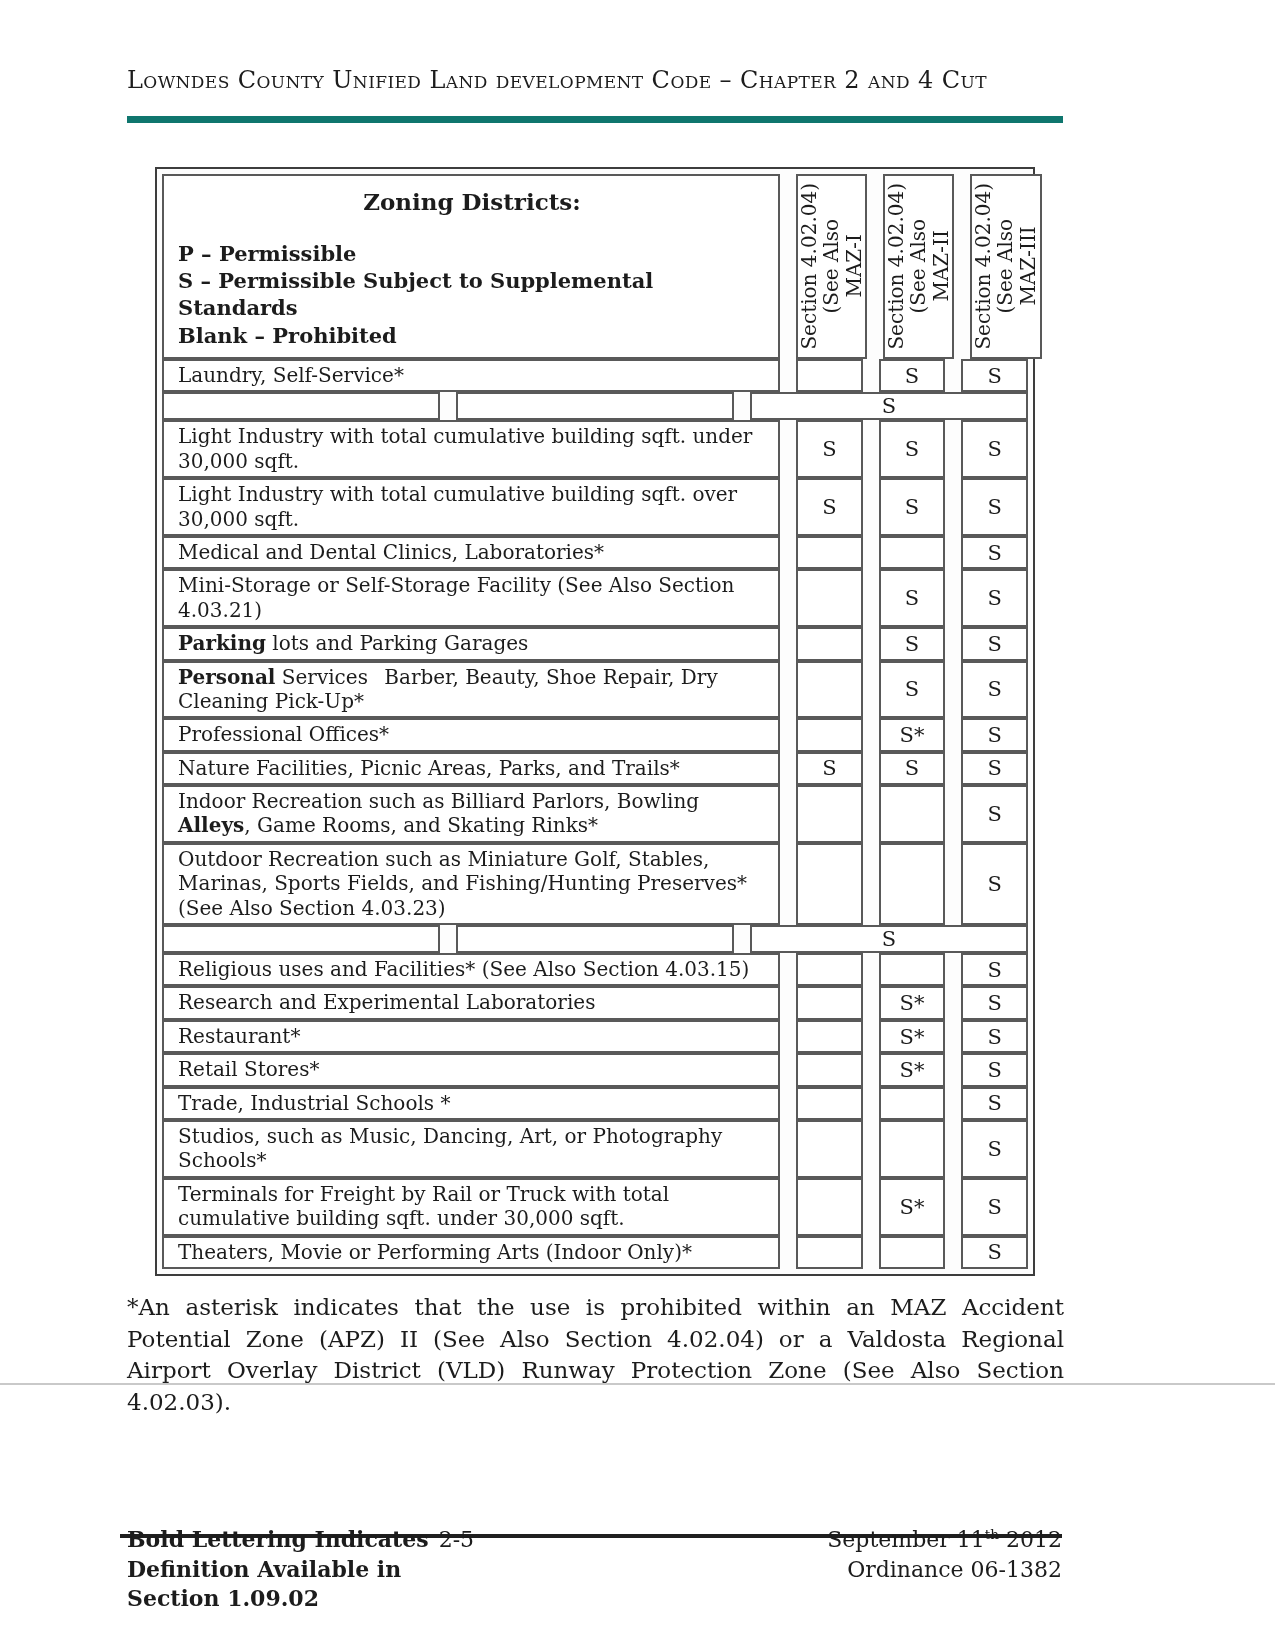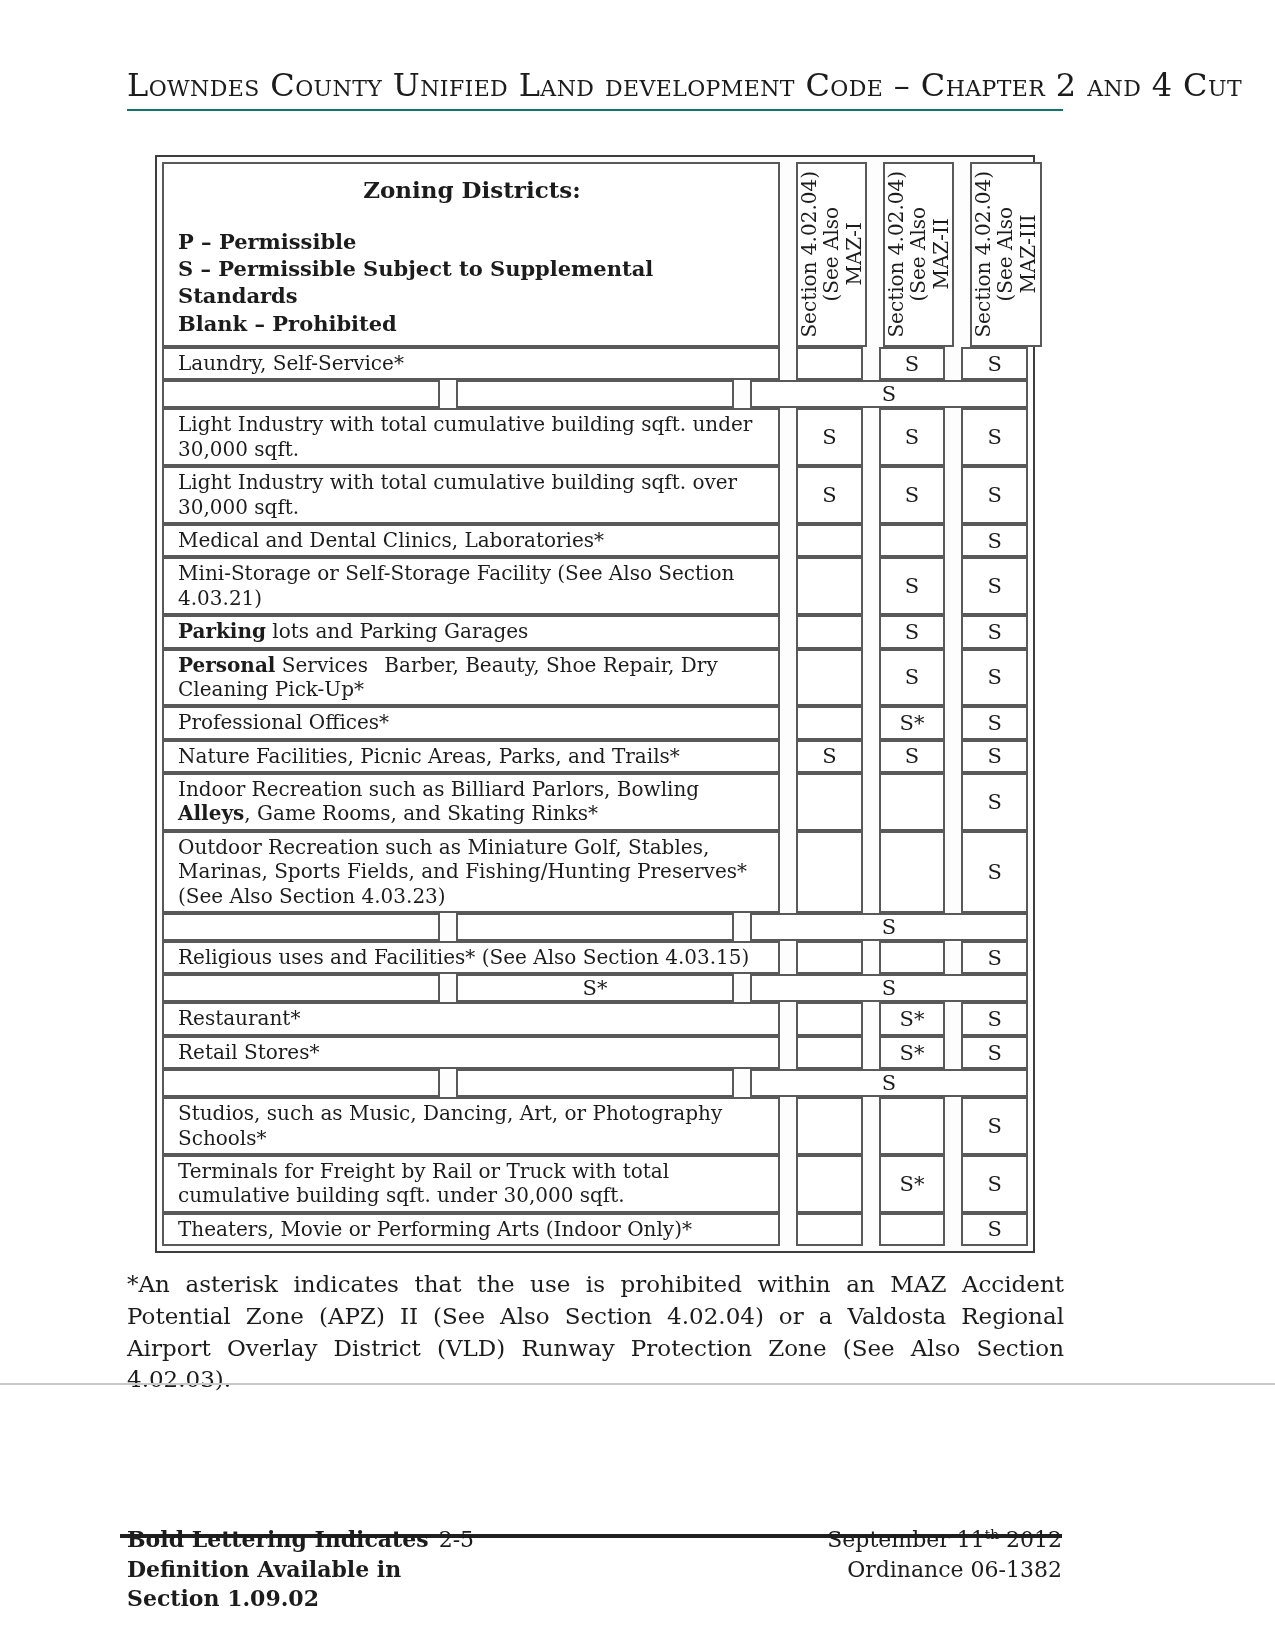--- a/index.html
+++ b/index.html
@@ -5,22 +5,22 @@
   html,body { margin:0; padding:0; }
   body {
     width:1275px; height:1650px; position:relative;
     background:#ffffff; color:#1c1c1c;
     font-family:"DejaVu Serif","Liberation Serif",serif;
     overflow:hidden;
   }
   
   .doc-header {
     margin:66px 0 0 127px; width:936px;
-    border-bottom:2px solid #0f766e; padding-bottom:5px;
-    font-variant:small-caps; font-size:32px; letter-spacing:0.4px;
+    border-bottom:7px solid #0f766e; padding-bottom:22px;
+    font-variant:small-caps; font-size:24px; letter-spacing:0.4px;
     white-space:nowrap;
   }
   
   .ztable {
     margin:44px 0 0 155px; width:880px;
     border:2px solid #3d3d3d; padding:5px; box-sizing:border-box;
     background:#fdfdfd;
   }
   .hrow, .drow { display:flex; gap:16px; }
   .drow { margin-top:0; }
@@ -178,37 +178,39 @@
         <div class="cell vcell"></div>
         <div class="cell vcell">S</div>
       </div>
       <div class="drow">
         <div class="cell lcell"><span>Religious uses and Facilities* (See Also Section 4.03.15)</span></div>
         <div class="cell vcell"></div>
         <div class="cell vcell"></div>
         <div class="cell vcell">S</div>
       </div>
       <div class="drow">
+        <div class="cell lcell"><span>Research and Experimental Laboratories</span></div>
         <div class="cell vcell"></div>
         <div class="cell vcell">S*</div>
         <div class="cell vcell">S</div>
       </div>
       <div class="drow">
         <div class="cell lcell"><span>Restaurant*</span></div>
         <div class="cell vcell"></div>
         <div class="cell vcell">S*</div>
         <div class="cell vcell">S</div>
       </div>
       <div class="drow">
         <div class="cell lcell"><span>Retail Stores*</span></div>
         <div class="cell vcell"></div>
         <div class="cell vcell">S*</div>
         <div class="cell vcell">S</div>
       </div>
       <div class="drow">
+        <div class="cell lcell"><span>Trade, Industrial Schools *</span></div>
         <div class="cell vcell"></div>
         <div class="cell vcell"></div>
         <div class="cell vcell">S</div>
       </div>
       <div class="drow">
         <div class="cell lcell"><span>Studios, such as Music, Dancing, Art, or Photography Schools*</span></div>
         <div class="cell vcell"></div>
         <div class="cell vcell"></div>
         <div class="cell vcell">S</div>
       </div>

